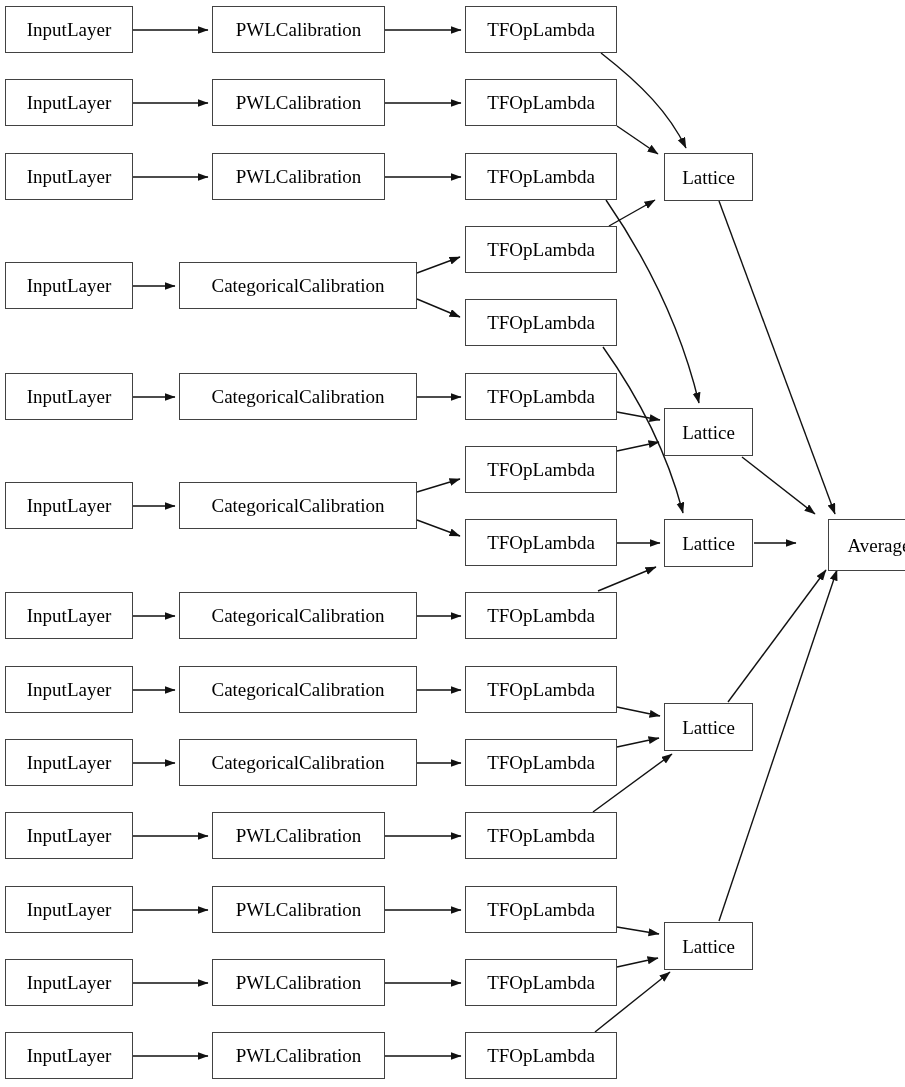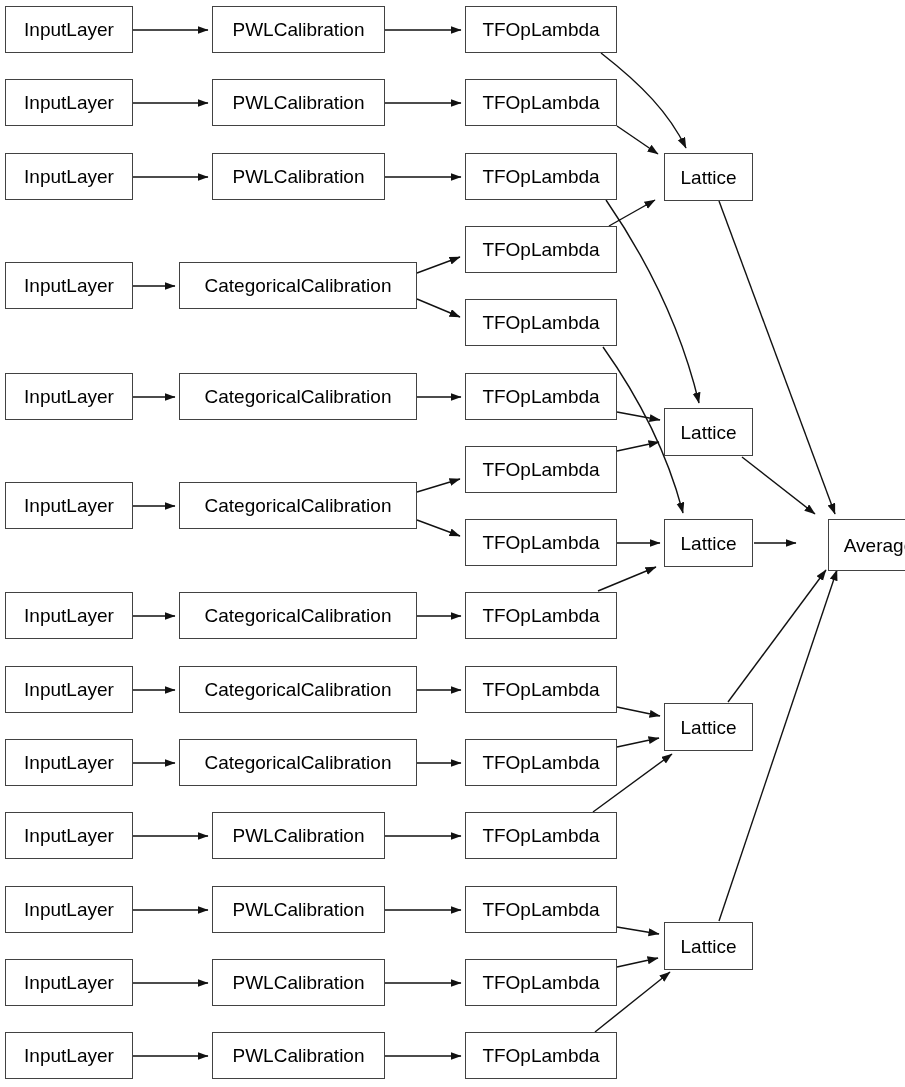--- a/index.html
+++ b/index.html
@@ -1,21 +1,21 @@
 <!DOCTYPE html>
 <html><head>
 <meta charset="utf-8">
 <style>
   html, body { margin: 0; padding: 0; background: #ffffff; }
   #canvas {
     position: relative;
     width: 905px;
     height: 1087px;
     background: #ffffff;
-    font-family: Liberation Sans, sans-serif;
+    font-family: Liberation Serif, serif;
     overflow: hidden;
   }
   #edges {
     position: absolute;
     left: 0; top: 0;
     width: 905px; height: 1087px;
   }
   #edges path.edge {
     fill: none;
     stroke: #111111;

